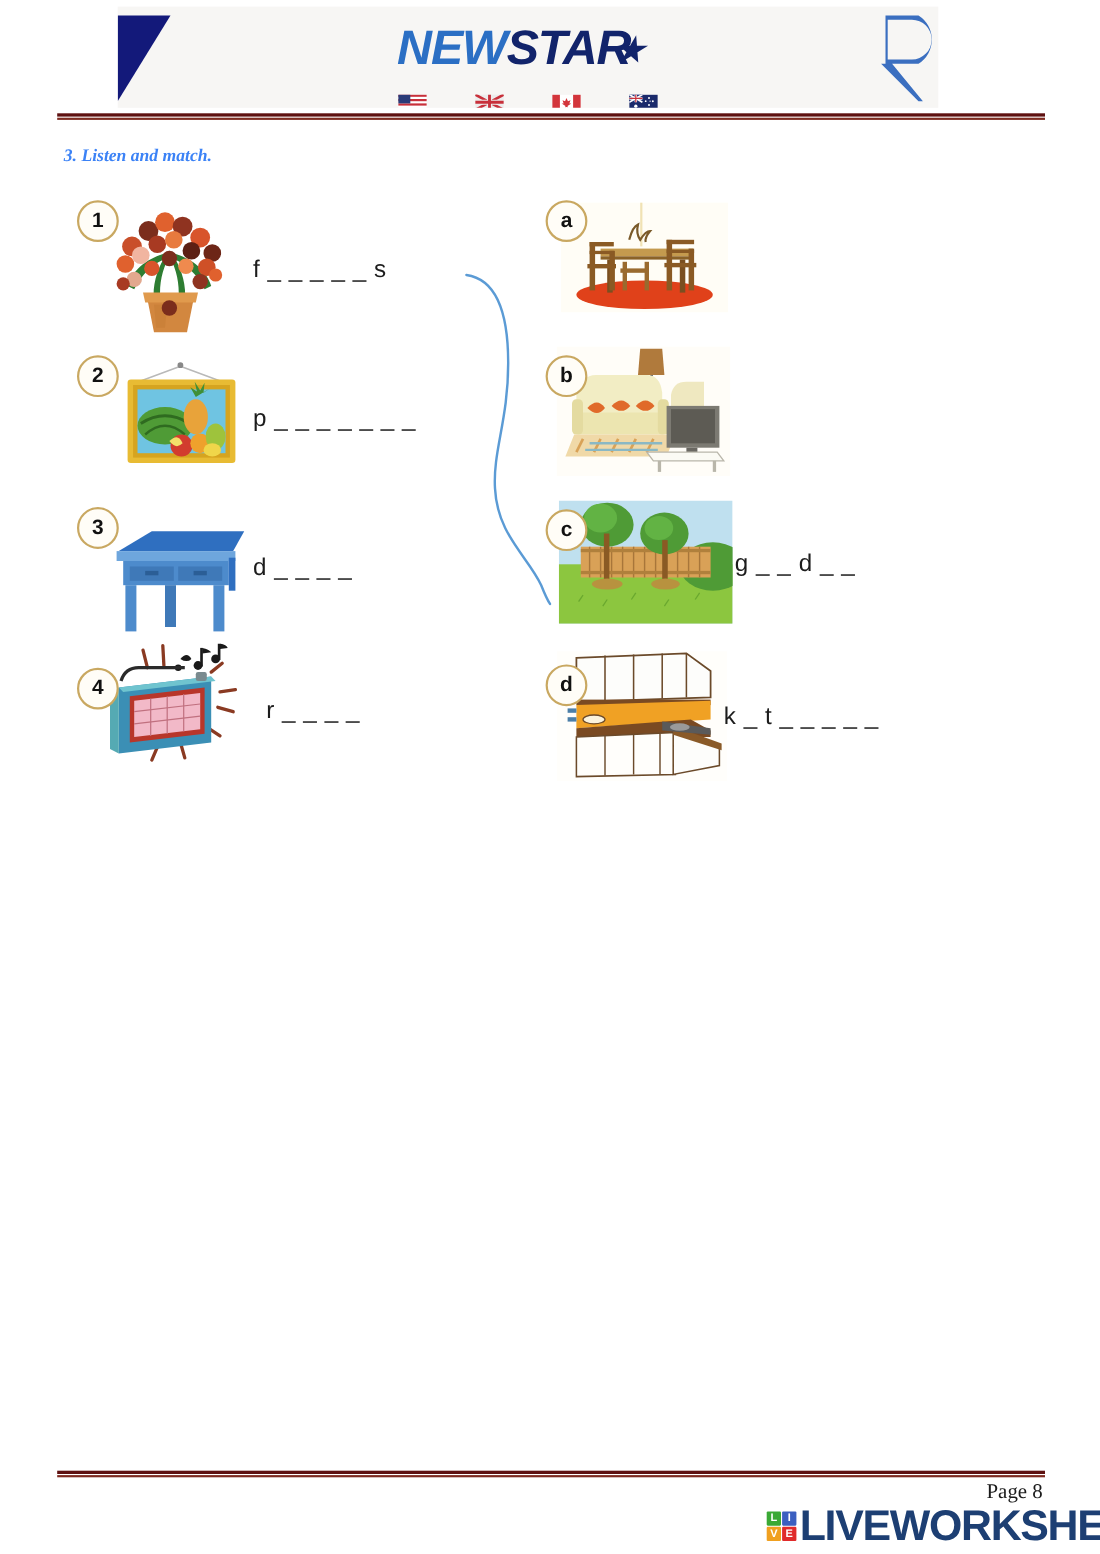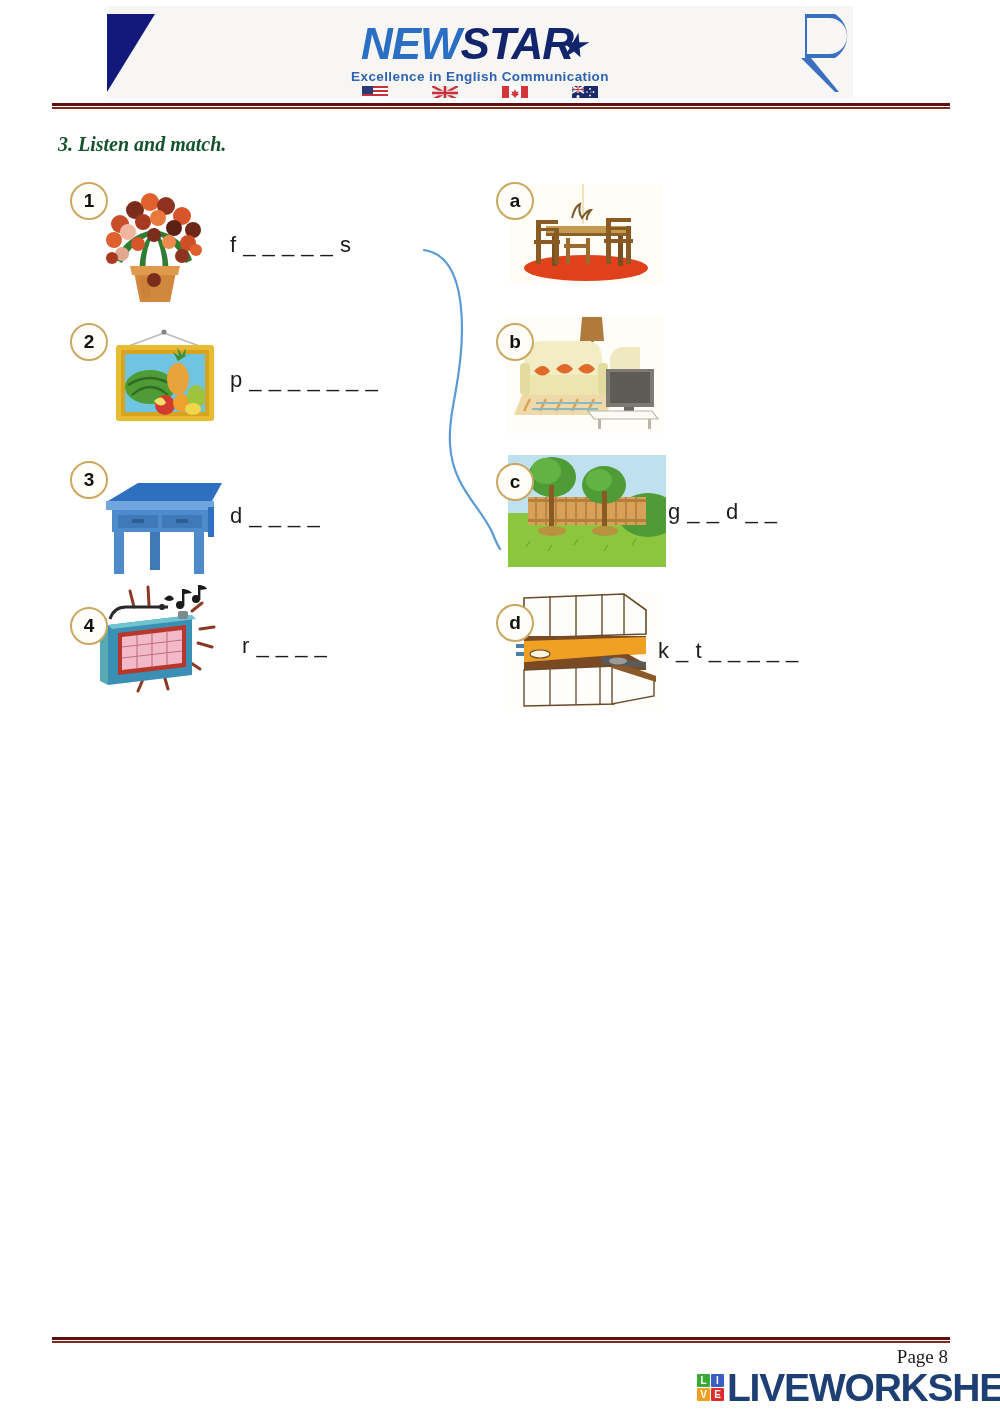--- a/index.html
+++ b/index.html
@@ -56,21 +56,21 @@
   }
   .rule-top2{
     position:absolute;left:52px;top:107px;width:898px;height:2px;
     background:#7d2a20;
   }
 
   
   .task-title{
     position:absolute;left:58px;top:133px;
     font-family:"Liberation Serif", serif;
-    font-weight:bold;font-style:italic;font-size:20px;color:#14532d;
+    font-weight:bold;font-style:italic;font-size:16px;color:#3b82f6;
   }
 
   
   .exercise{position:absolute;left:0;top:170px;width:1000px;height:570px;}
   .col{position:absolute;top:0;}
   .col-left{left:62px;width:420px;}
   .col-right{left:488px;width:470px;}
 
   .row{position:relative;}
   .badge{
@@ -134,21 +134,20 @@
 
   <div class="hdr-r-right">
     <svg width="58" height="82" viewBox="0 0 58 82">
       <path d="M10 2 L40 2 A26 26 0 0 1 40 46 L16 46 L44 80 L40 80 L6 46 L10 46 Z" fill="#3b6fc0"></path>
       <path d="M34 6 L12 6 L12 42 L34 42 A18 18 0 0 0 34 6 Z" fill="#f7f6f4"></path>
     </svg>
   </div>
 
   <div class="logo-wrap">
     <div class="logo-text"><span>NEW</span><span class="dark">STAR</span><span class="logo-star">★</span></div>
-    <div class="tagline">Excellence in English Communication</div>
   </div>
 
   <div class="flags">
     <svg class="flag" viewBox="0 0 26 14">
       <rect width="26" height="14" fill="#fff"></rect>
       <g fill="#c8303a">
         <rect y="0" width="26" height="2"></rect>
           <rect y="4" width="26" height="2"></rect>
         <rect y="8" width="26" height="2"></rect>
           <rect y="12" width="26" height="2"></rect>

